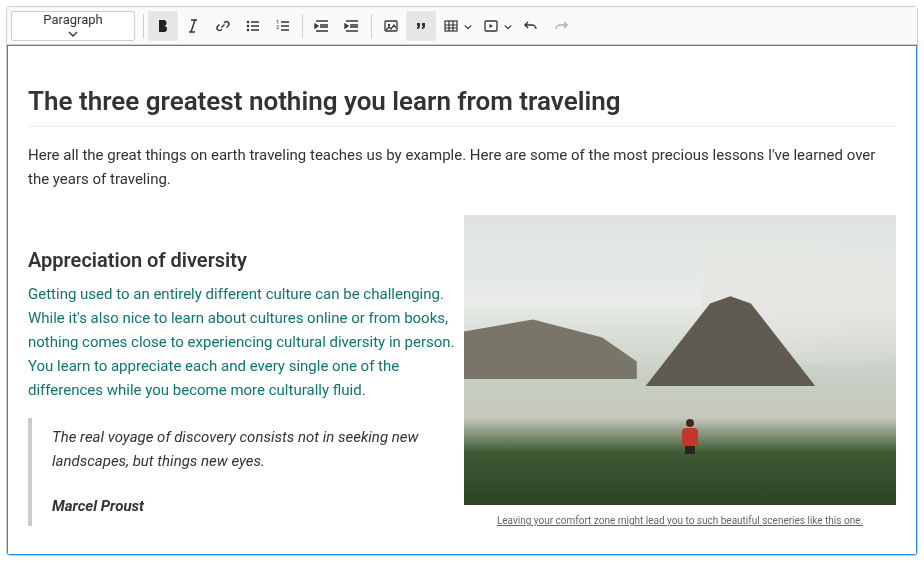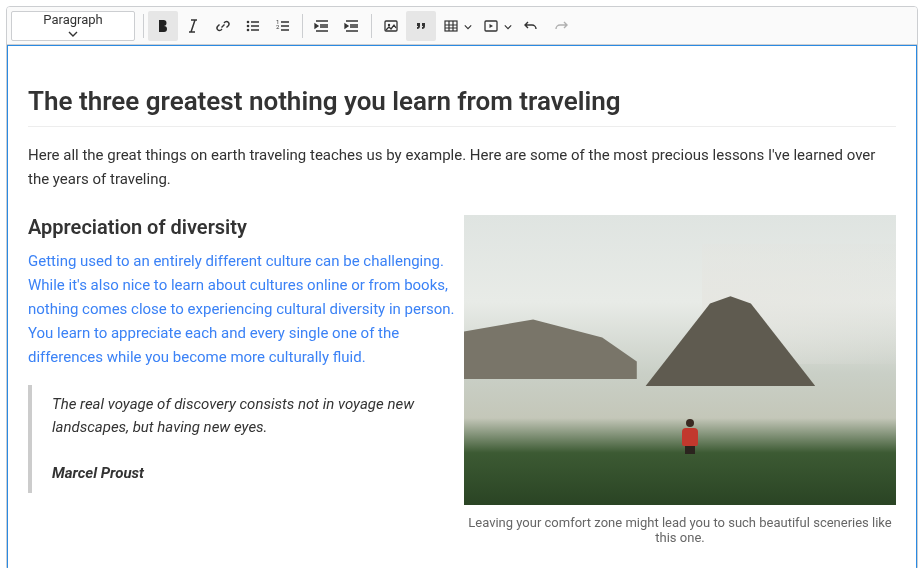--- a/index.html
+++ b/index.html
@@ -77,33 +77,34 @@
   }
   p.intro {
     font-size: 15px;
     line-height: 1.6;
     color: #333;
     margin: 0 0 24px 0;
   }
   .columns {
     display: flex;
     gap: 6px;
+    align-items: flex-end;
   }
   .col-left { flex: 0 0 430px; }
   .col-right { flex: 1; }
   h2.subhead {
     font-size: 20px;
     font-weight: 600;
     margin: 0 0 10px 0;
     color: #333;
   }
   p.body {
     font-size: 15px;
     line-height: 1.6;
-    color: #3b82f6;
+    color: #0f766e;
     margin: 0 0 16px 0;
   }
   blockquote.quote {
     border-left: 4px solid #ccc;
     margin: 0;
     padding: 8px 0 8px 20px;
     font-style: italic;
     font-size: 15px;
     line-height: 1.55;
     color: #333;
@@ -166,23 +167,24 @@
   .person .body {
     width: 16px; height: 18px; background: #c2382d;
     border-radius: 4px 4px 2px 2px; margin: 1px auto 0;
   }
   .person .legs {
     width: 10px; height: 8px; background: #2b241e;
     margin: 0 auto;
   }
   .caption {
     text-align: center;
-    font-size: 13px;
+    font-size: 10px;
     color: #666;
     margin-top: 10px;
+    text-decoration: underline;
   }
   .chev { display:inline-block; }
 </style>
 </head>
 <body>
 
 <div class="editor-wrap">
 
   <div class="toolbar">
     <div class="dropdown">
@@ -290,21 +292,21 @@
   <div class="content-area">
     <h1 class="title">The three greatest nothing you learn from traveling</h1>
     <hr class="hr">
     <p class="intro">Here all the great things on earth traveling teaches us by example. Here are some of the most precious lessons I've learned over the years of traveling.</p>
 
     <div class="columns">
       <div class="col-left">
         <h2 class="subhead">Appreciation of diversity</h2>
         <p class="body">Getting used to an entirely different culture can be challenging. While it's also nice to learn about cultures online or from books, nothing comes close to experiencing cultural diversity in person. You learn to appreciate each and every single one of the differences while you become more culturally fluid.</p>
         <blockquote class="quote">
-          <span>The real voyage of discovery consists not in voyage new landscapes, but having new eyes.</span>
+          <span>The real voyage of discovery consists not in seeking new landscapes, but things new eyes.</span>
           <span class="attr">Marcel Proust</span>
         </blockquote>
       </div>
       <div class="col-right">
         <figure class="figure">
           <div class="scene">
             <div class="smoke"></div>
             <div class="ridge"></div>
             <div class="volcano"></div>
             <div class="person">

